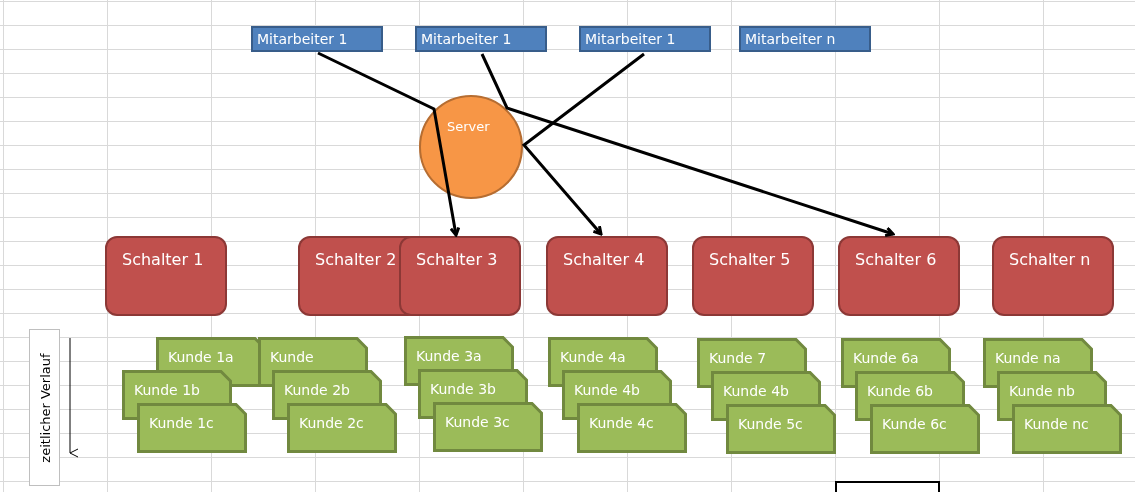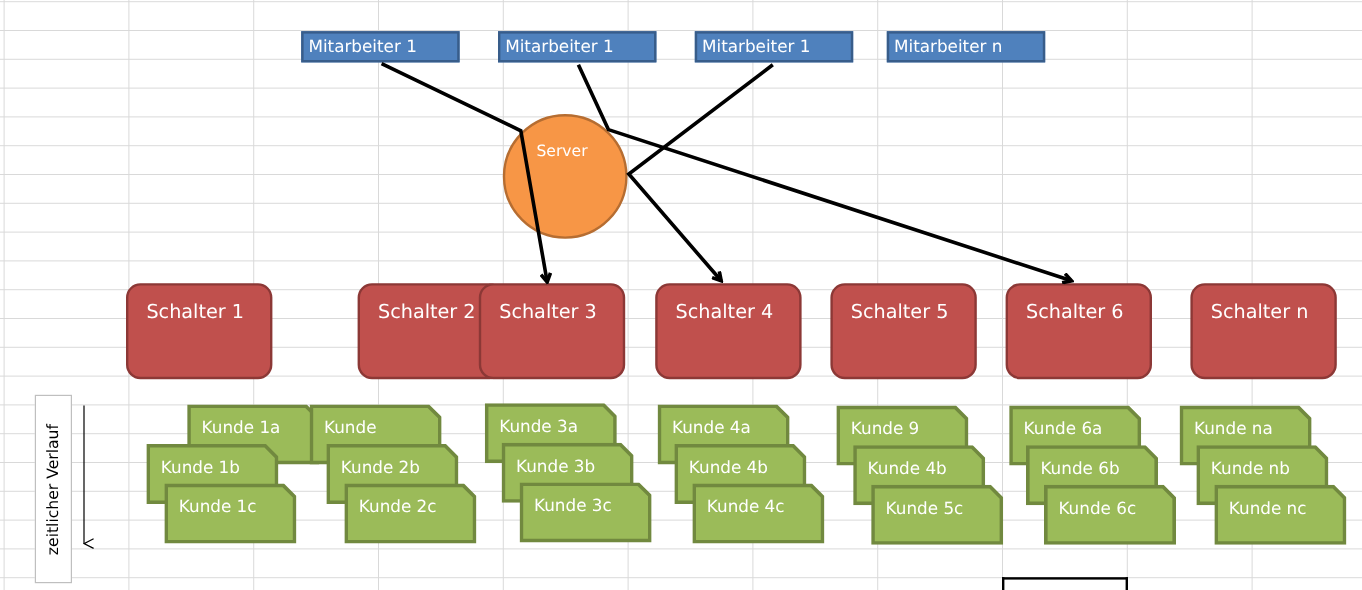--- a/index.html
+++ b/index.html
@@ -140,21 +140,21 @@
     <div class="kunde" style="left: 577px; top: 403px;">
       <svg width="110" height="50">
         <path d="M1.5,1.5 L99,1.5 L108.5,11 L108.5,48.5 L1.5,48.5 Z" fill="#9bbb59" stroke="#71893f" stroke-width="3"></path>
       </svg>
       <span>Kunde  4c</span>
     </div>
     <div class="kunde" style="left: 697px; top: 338px;">
       <svg width="110" height="50">
         <path d="M1.5,1.5 L99,1.5 L108.5,11 L108.5,48.5 L1.5,48.5 Z" fill="#9bbb59" stroke="#71893f" stroke-width="3"></path>
       </svg>
-      <span>Kunde  9</span>
+      <span>Kunde  7</span>
     </div>
     <div class="kunde" style="left: 711px; top: 371px;">
       <svg width="110" height="50">
         <path d="M1.5,1.5 L99,1.5 L108.5,11 L108.5,48.5 L1.5,48.5 Z" fill="#9bbb59" stroke="#71893f" stroke-width="3"></path>
       </svg>
       <span>Kunde  4b</span>
     </div>
     <div class="kunde" style="left: 726px; top: 404px;">
       <svg width="110" height="50">
         <path d="M1.5,1.5 L99,1.5 L108.5,11 L108.5,48.5 L1.5,48.5 Z" fill="#9bbb59" stroke="#71893f" stroke-width="3"></path>

